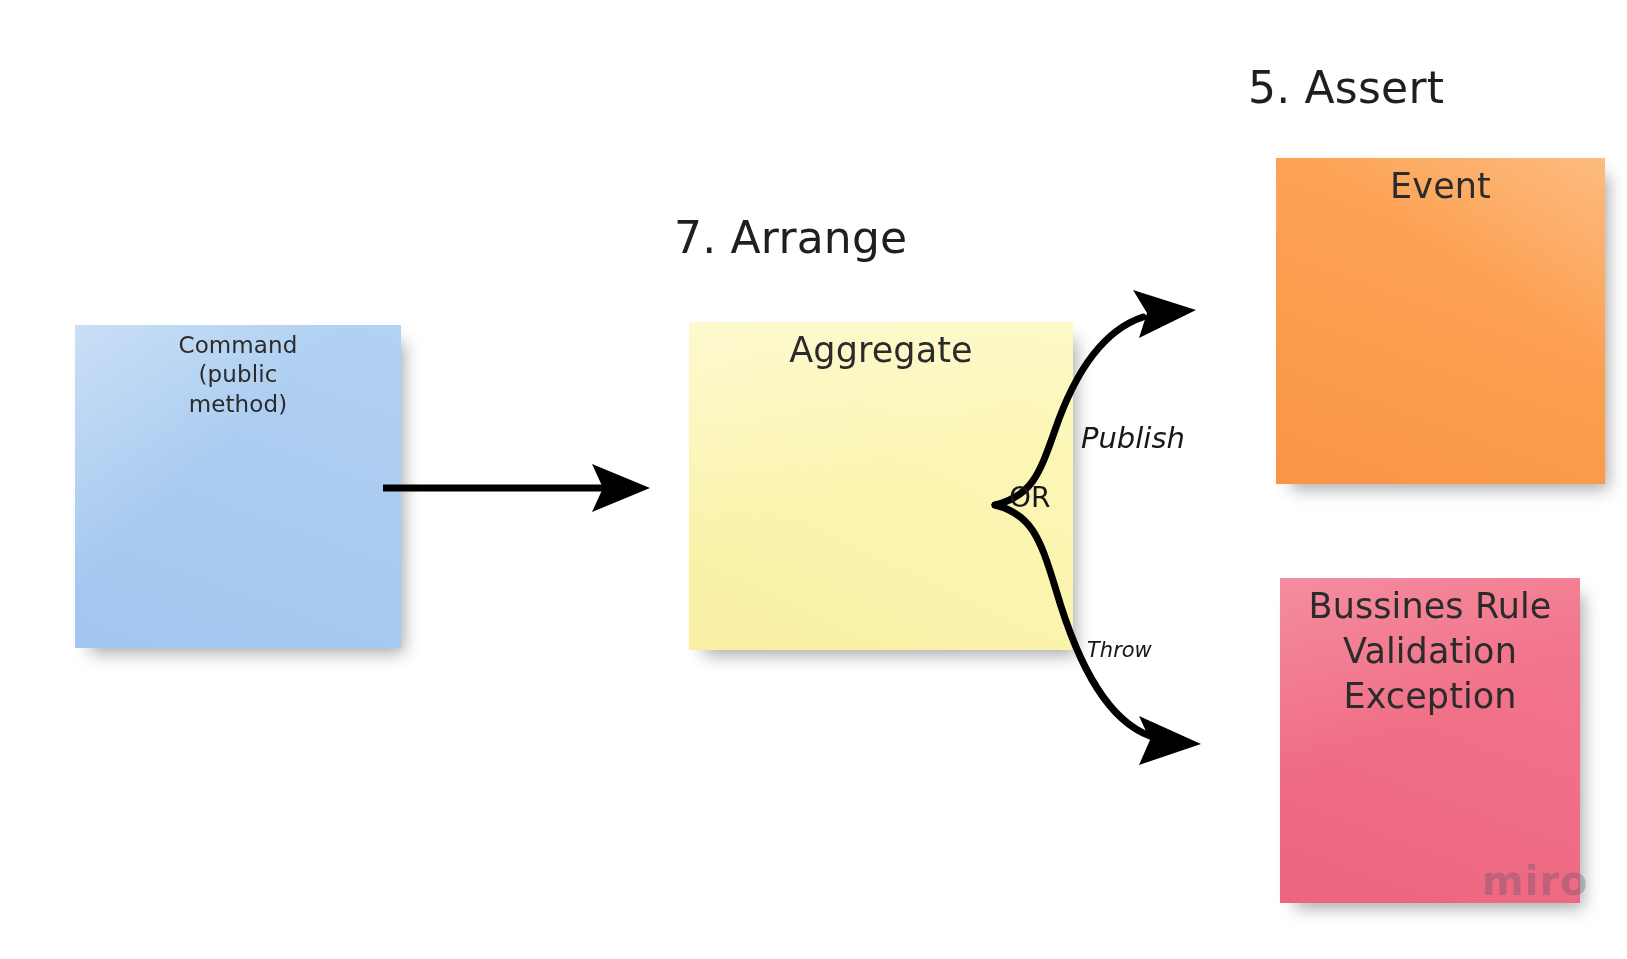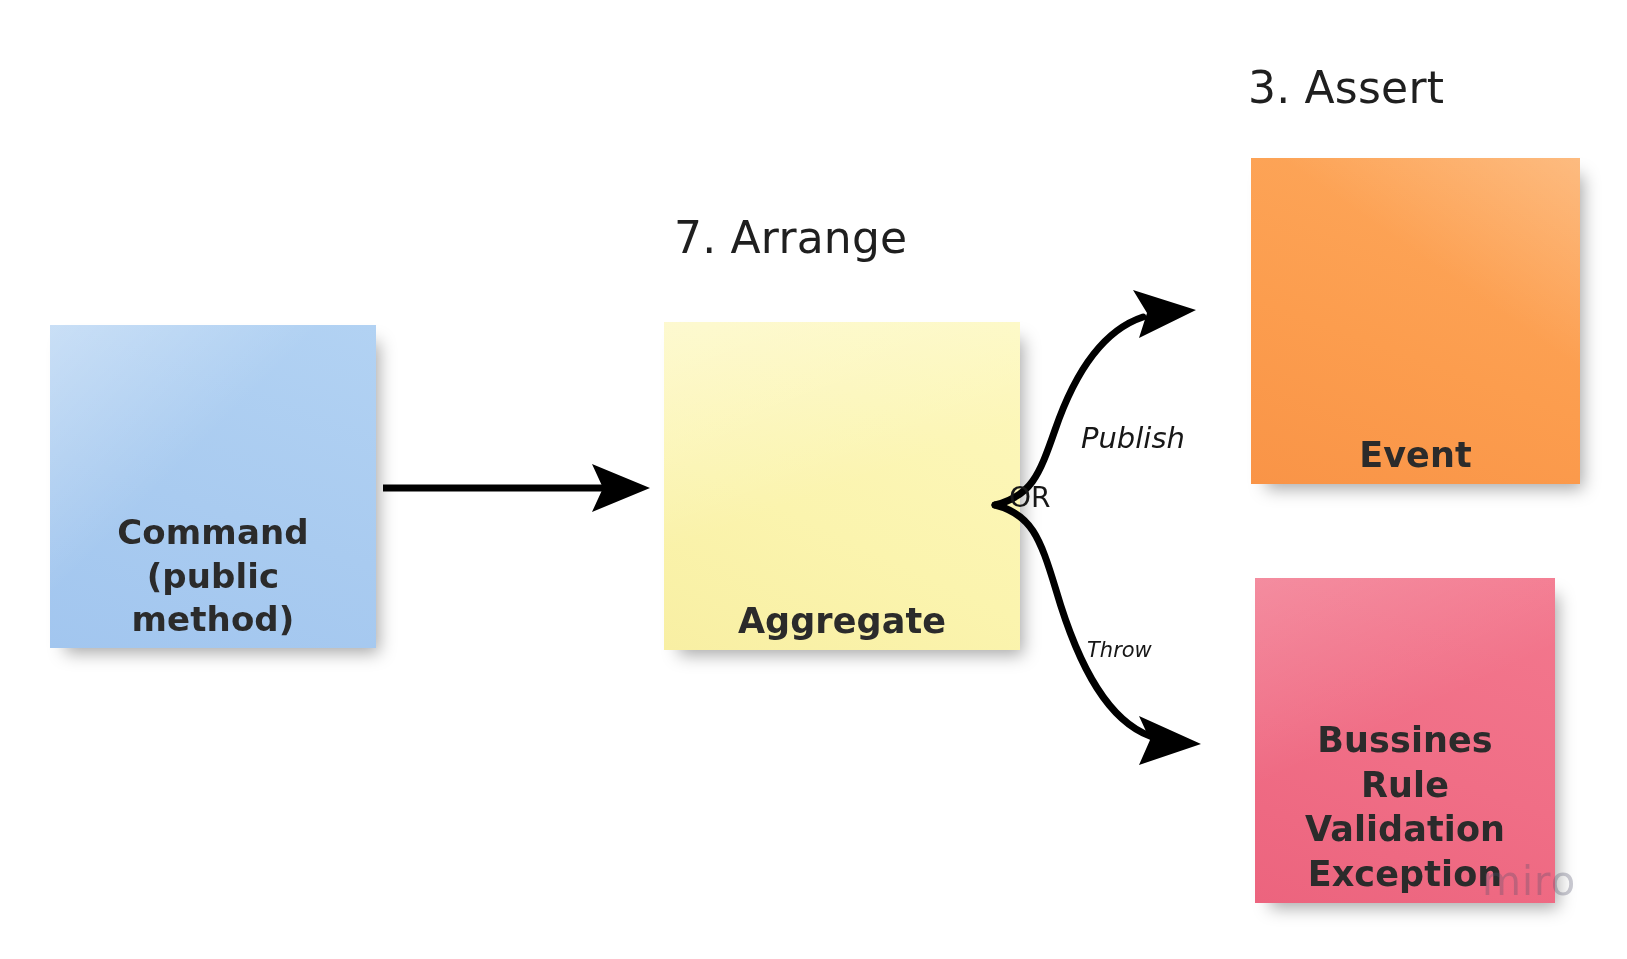--- a/index.html
+++ b/index.html
@@ -16,44 +16,45 @@
     width: 1627px;
     height: 959px;
     background: #ffffff;
     overflow: hidden;
   }
   
   .sticky {
     position: absolute;
     box-sizing: border-box;
     display: flex;
-    align-items: flex-end;
+    align-items: flex-start;
     justify-content: center;
     text-align: center;
     color: #2b2b2b;
-    font-weight: 700;
+    font-weight: 400;
     line-height: 1.28;
     letter-spacing: 0.1px;
     padding: 6px 14px;
     box-shadow: 9px 11px 16px -6px rgba(0,0,0,0.34);
+    margin-left: 25px;
   }
   .sticky .note-text {
     display: block;
     width: 100%;
     white-space: pre-line;
   }
   #note-command {
     left: 50px;  top: 325px;  width: 326px; height: 323px;
-    font-size: 34px;
+    font-size: 23px;
     background:
       linear-gradient(135deg, rgba(255,255,255,0.34) 0%, rgba(255,255,255,0.0) 42%),
       linear-gradient(200deg, #b2d2f3 0%, #a9cbf0 55%, #a2c6ef 100%);
   }
   #note-aggregate {
-    left: 664px; top: 322px; width: 356px; height: 328px;
+    left: 664px; top: 322px; width: 384px; height: 328px;
     font-size: 35px;
     background:
       linear-gradient(160deg, rgba(255,255,255,0.36) 0%, rgba(255,255,255,0.0) 50%),
       linear-gradient(205deg, #fdf8be 0%, #fbf4ae 60%, #f8efa3 100%);
   }
   #note-event {
     left: 1251px; top: 158px; width: 329px; height: 326px;
     font-size: 35px;
     background:
       linear-gradient(215deg, rgba(255,255,255,0.22) 0%, rgba(255,255,255,0.0) 38%),
@@ -105,35 +106,35 @@
     position: absolute;
     left: 0; top: 0;
     width: 1627px; height: 959px;
     pointer-events: none;
   }
   
   #miro-watermark {
     position: absolute;
     left: 1482px; top: 858px;
     font-size: 40px;
-    font-weight: 400;
+    font-weight: 700;
     letter-spacing: 1px;
     color: rgba(80, 78, 105, 0.30);
     user-select: none;
   }
 </style>
 </head>
 <body>
 
 <div id="canvas">
 
 
   <div class="section-title" id="title-arrange">7. Arrange</div>
 
-  <div class="section-title" id="title-assert">3. Assert</div>
+  <div class="section-title" id="title-assert">5. Assert</div>
 
   <div class="sticky" id="note-command">
     <span class="note-text">Command
 (public
 method)</span>
   </div>
 
   <div class="sticky" id="note-aggregate">
     <span class="note-text">Aggregate</span>
   </div>

